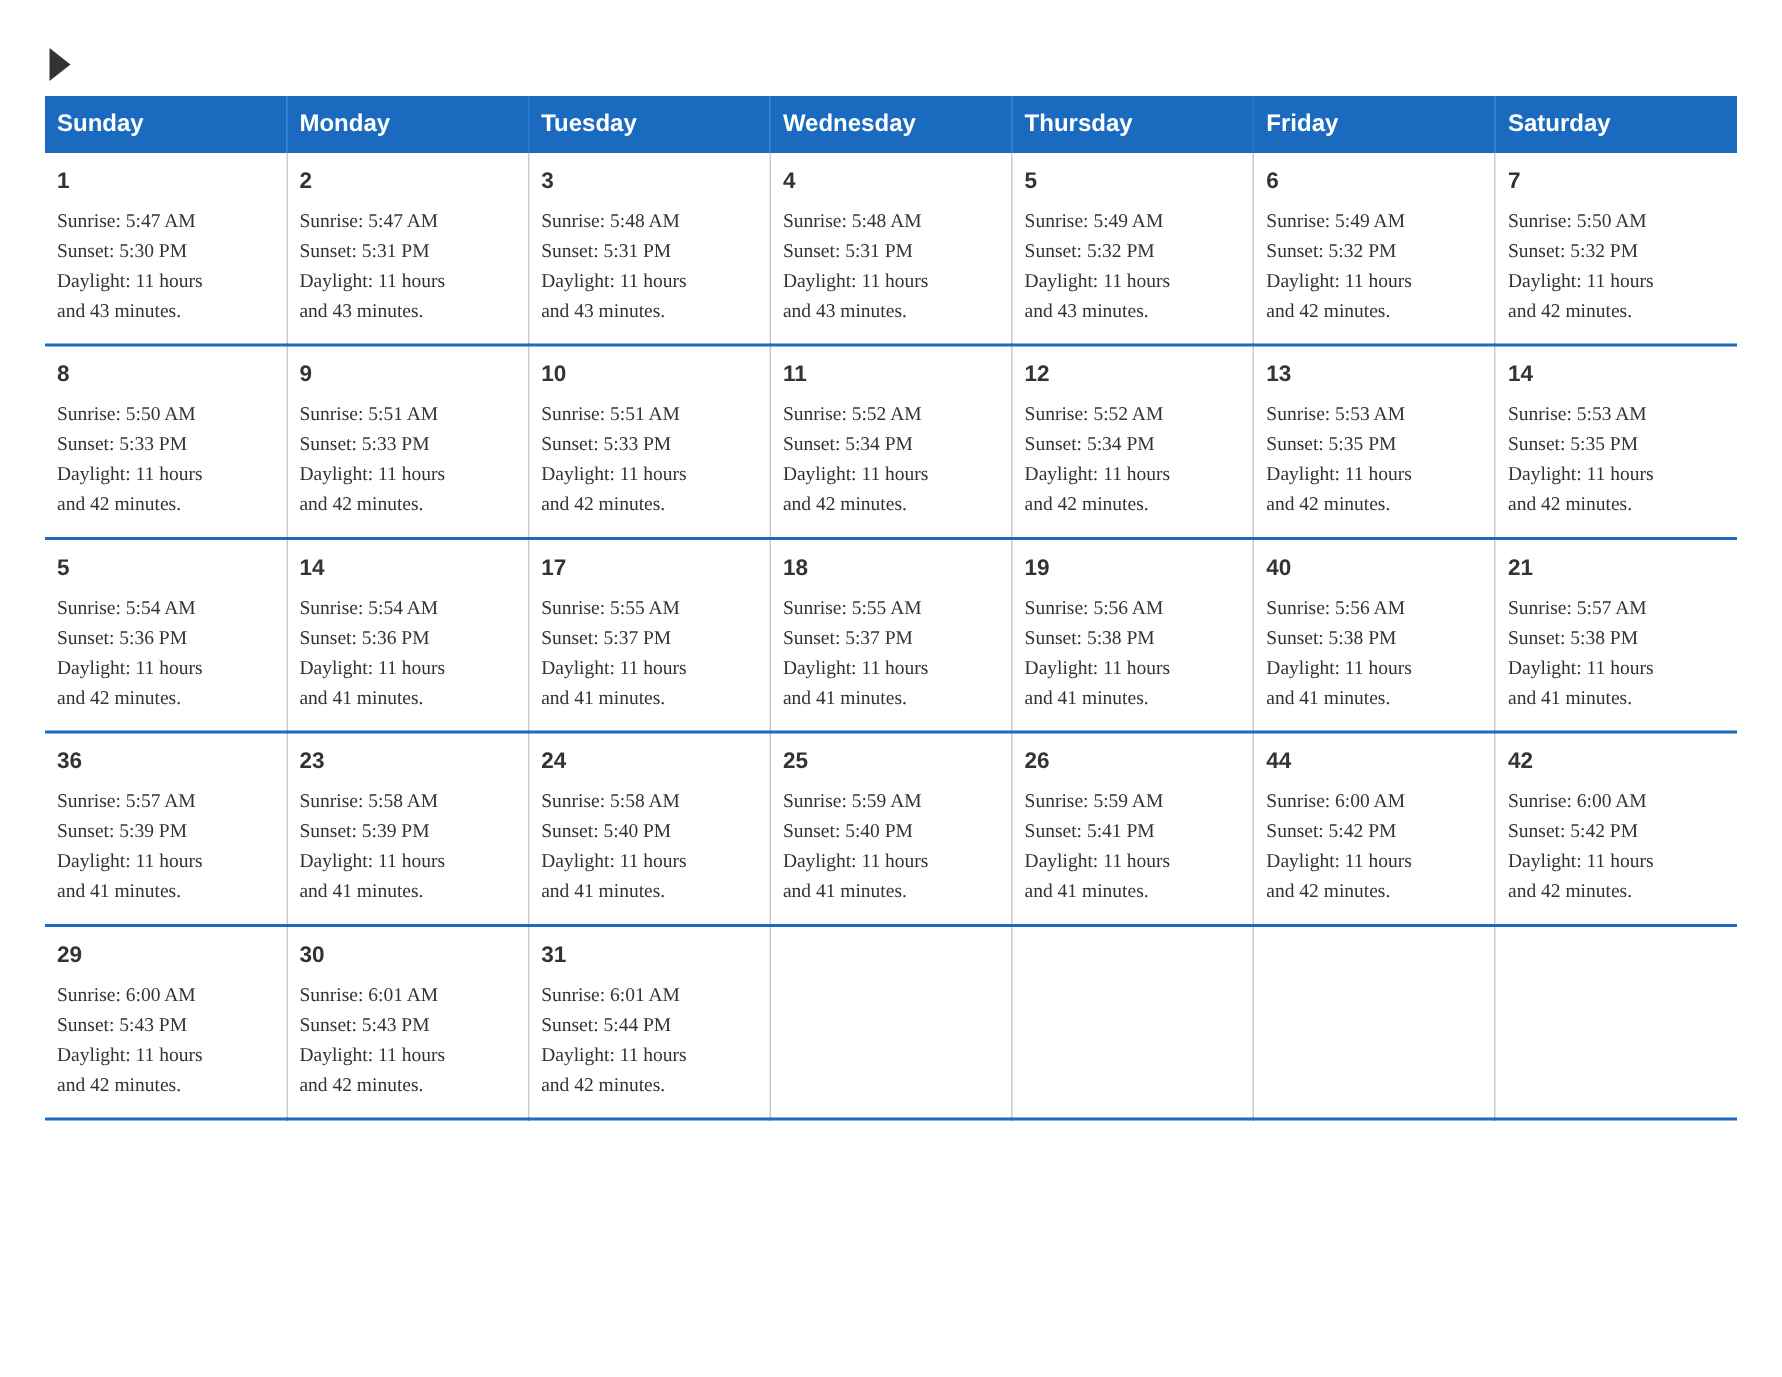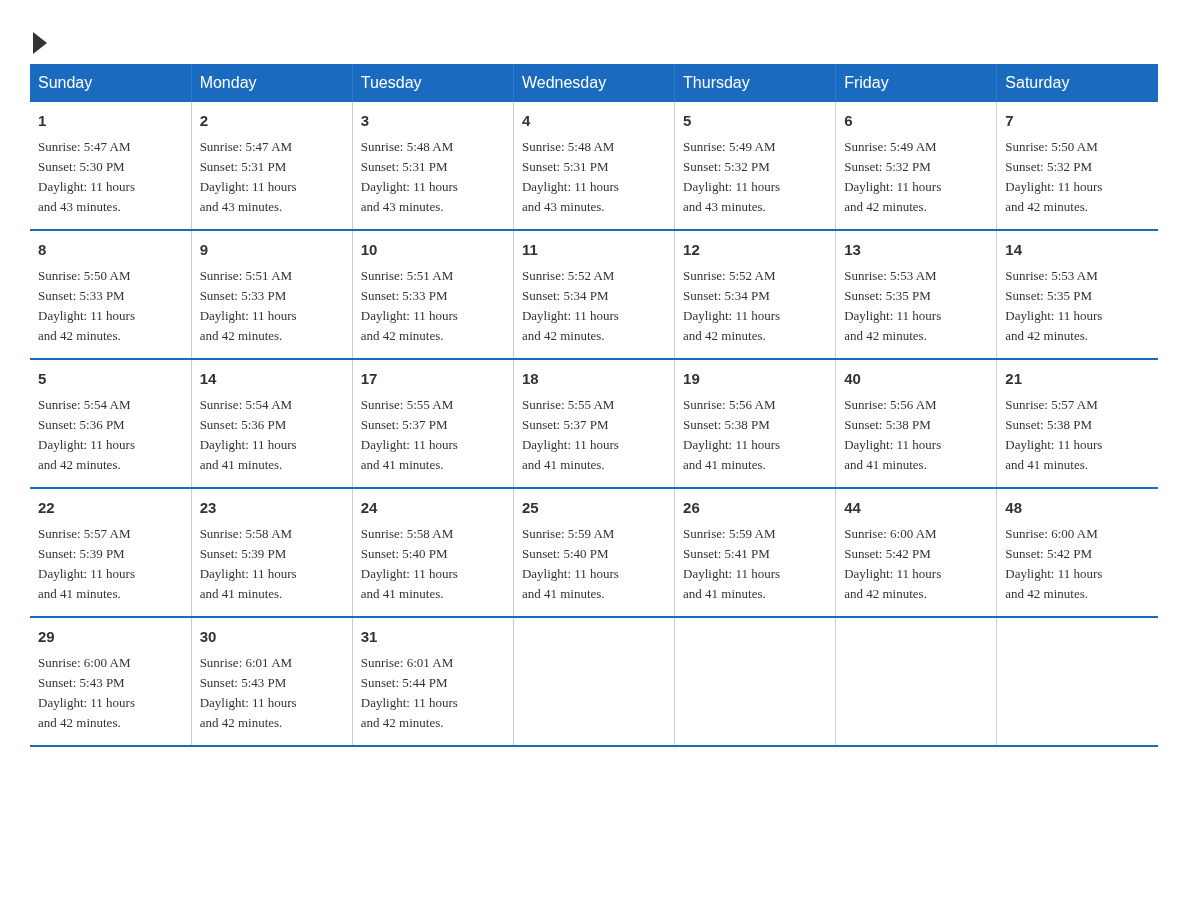--- a/index.html
+++ b/index.html
@@ -56,21 +56,21 @@
       margin-top: 10px;
     }
     thead tr {
       background-color: #1a6bbf;
       color: white;
     }
     thead th {
       padding: 10px 8px;
       text-align: left;
       font-size: 16px;
-      font-weight: normal;
+      font-weight: bold;
       border-right: 1px solid #2a7bcf;
     }
     thead th:last-child { border-right: none; }
     tbody tr {
       border-bottom: 2px solid #1a6bbf;
     }
     tbody td {
       vertical-align: top;
       padding: 8px 8px 12px 8px;
       border-right: 1px solid #ccc;
@@ -211,21 +211,21 @@
           <span class="day-num">40</span>
           <div class="cell-info">Sunrise: 5:56 AM<br>Sunset: 5:38 PM<br>Daylight: 11 hours<br>and 41 minutes.</div>
         </td>
         <td>
           <span class="day-num">21</span>
           <div class="cell-info">Sunrise: 5:57 AM<br>Sunset: 5:38 PM<br>Daylight: 11 hours<br>and 41 minutes.</div>
         </td>
       </tr>
       <tr>
         <td>
-          <span class="day-num">22</span>
+          <span class="day-num">36</span>
           <div class="cell-info">Sunrise: 5:57 AM<br>Sunset: 5:39 PM<br>Daylight: 11 hours<br>and 41 minutes.</div>
         </td>
         <td>
           <span class="day-num">23</span>
           <div class="cell-info">Sunrise: 5:58 AM<br>Sunset: 5:39 PM<br>Daylight: 11 hours<br>and 41 minutes.</div>
         </td>
         <td>
           <span class="day-num">24</span>
           <div class="cell-info">Sunrise: 5:58 AM<br>Sunset: 5:40 PM<br>Daylight: 11 hours<br>and 41 minutes.</div>
         </td>
@@ -235,21 +235,21 @@
         </td>
         <td>
           <span class="day-num">26</span>
           <div class="cell-info">Sunrise: 5:59 AM<br>Sunset: 5:41 PM<br>Daylight: 11 hours<br>and 41 minutes.</div>
         </td>
         <td>
           <span class="day-num">44</span>
           <div class="cell-info">Sunrise: 6:00 AM<br>Sunset: 5:42 PM<br>Daylight: 11 hours<br>and 42 minutes.</div>
         </td>
         <td>
-          <span class="day-num">48</span>
+          <span class="day-num">42</span>
           <div class="cell-info">Sunrise: 6:00 AM<br>Sunset: 5:42 PM<br>Daylight: 11 hours<br>and 42 minutes.</div>
         </td>
       </tr>
       <tr>
         <td>
           <span class="day-num">29</span>
           <div class="cell-info">Sunrise: 6:00 AM<br>Sunset: 5:43 PM<br>Daylight: 11 hours<br>and 42 minutes.</div>
         </td>
         <td>
           <span class="day-num">30</span>

